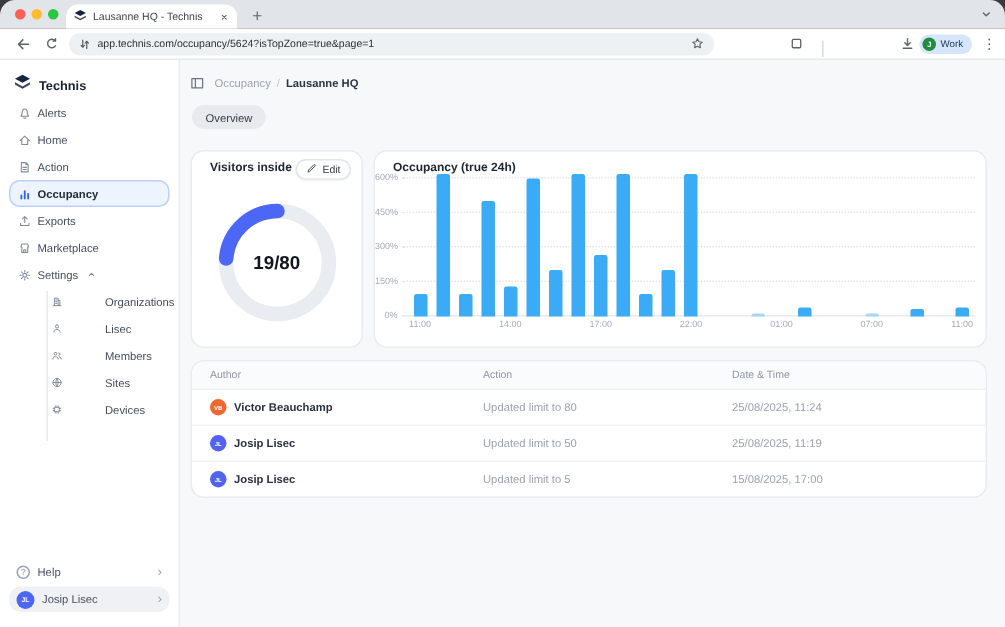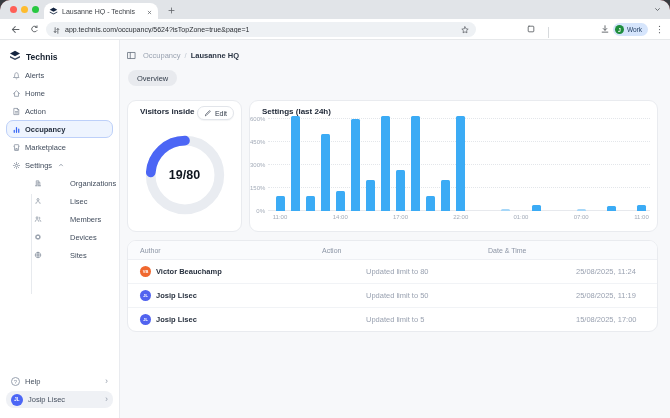--- a/index.html
+++ b/index.html
@@ -58,21 +58,21 @@
   .chart-plot{position:absolute;left:18px;top:18px;width:382px;height:92px;}
   .gridline{position:absolute;left:0;right:0;height:0;border-top:1px dotted #e3e6ea;}
   .gridline.base{border-top:1px solid #e7e9ed;}
   .bar{position:absolute;bottom:0;width:9px;border-radius:1.5px 1.5px 0 0;}
   .ytick{position:absolute;left:0;width:15px;text-align:right;font-size:6px;color:#a3abb8;line-height:7px;}
   .xtick{position:absolute;top:113px;transform:translateX(-50%);font-size:6px;color:#a3abb8;}
 
   #tableCard{left:7px;top:200px;width:531px;height:92px;overflow:hidden;}
   .t-row{display:grid;grid-template-columns:182px 166px 1fr;align-items:center;padding-left:12px;}
   .t-head{height:19px;background:#fafbfd;border-bottom:1px solid #eef0f4;font-size:7px;color:#8c95a5;}
-  .t-body-row{height:24px;border-bottom:1px solid #f1f3f6;font-size:7.5px;gap:44px;}
+  .t-body-row{height:24px;border-bottom:1px solid #f1f3f6;font-size:7.5px;}
   .t-author{display:flex;align-items:center;gap:5px;color:#28313f;font-weight:bold;}
   .t-avatar{width:11px;height:11px;border-radius:50%;color:#fff;font-size:4px;font-weight:bold;display:flex;align-items:center;justify-content:center;flex:none;}
   .t-muted{color:#9aa2b1;}
 </style>
 </head>
 <body>
 
 <div class="window">
 
   <div class="tabstrip">
@@ -181,20 +181,28 @@
             <span style="display: flex; align-items: center;">
               <svg width="9" height="9" viewBox="0 0 16 16" fill="none" stroke="#3464f4" stroke-width="2.2" stroke-linecap="round" stroke-linejoin="round">
                 <path d="M4 13 V9.5 M8 13 V4.5 M12 13 V7.5"></path>
               </svg>
             </span>
             <span class="lbl">Occupancy</span>
           </div>
           <div class="nav-item">
             <span style="display: flex; align-items: center;">
               <svg width="9" height="9" viewBox="0 0 16 16" fill="none" stroke="#828c9b" stroke-width="1.3" stroke-linecap="round" stroke-linejoin="round">
+                <path d="M8 9.5 V2.7 M5.2 5.2 L8 2.4 L10.8 5.2 M3 10.5 V13 H13 V10.5"></path>
+              </svg>
+            </span>
+            <span class="lbl">Exports</span>
+          </div>
+          <div class="nav-item">
+            <span style="display: flex; align-items: center;">
+              <svg width="9" height="9" viewBox="0 0 16 16" fill="none" stroke="#828c9b" stroke-width="1.3" stroke-linecap="round" stroke-linejoin="round">
                 <path d="M3.5 6.5 L4.5 3 H11.5 L12.5 6.5 M4.5 6.5 V13 H11.5 V6.5 M6.8 13 V9.8 H9.2 V13"></path>
               </svg>
             </span>
             <span class="lbl">Marketplace</span>
           </div>
           <div class="nav-item">
             <span style="display: flex; align-items: center;">
               <svg width="9" height="9" viewBox="0 0 16 16" fill="none" stroke="#828c9b" stroke-width="1.3" stroke-linecap="round" stroke-linejoin="round">
                 <path d="M8 5.8 A2.2 2.2 0 1 0 8 10.2 A2.2 2.2 0 1 0 8 5.8 M8 2.4 V4 M8 12 V13.6 M2.4 8 H4 M12 8 H13.6 M4.1 4.1 L5.2 5.2 M10.8 10.8 L11.9 11.9 M11.9 4.1 L10.8 5.2 M5.2 10.8 L4.1 11.9"></path>
               </svg>
@@ -226,32 +234,32 @@
             <span style="display: flex; align-items: center;">
               <svg width="8" height="8" viewBox="0 0 16 16" fill="none" stroke="#828c9b" stroke-width="1.3" stroke-linecap="round" stroke-linejoin="round">
                 <path d="M6 3.8 A1.9 1.9 0 1 0 6 7.6 A1.9 1.9 0 1 0 6 3.8 M2.5 12.8 C2.5 10.7 4 9.5 6 9.5 C8 9.5 9.5 10.7 9.5 12.8 M10.3 4.4 A1.7 1.7 0 1 1 10.3 7.8 M11 9.7 C12.6 10 13.6 11.1 13.6 12.8"></path>
               </svg>
             </span>
             <span class="lbl">Members</span>
           </div>
           <div class="nav-item sub">
             <span style="display: flex; align-items: center;">
               <svg width="8" height="8" viewBox="0 0 16 16" fill="none" stroke="#828c9b" stroke-width="1.3" stroke-linecap="round" stroke-linejoin="round">
+                <path d="M8 2.5 A5.5 5.5 0 1 0 8 13.5 A5.5 5.5 0 1 0 8 2.5 M2.5 8 H13.5 M8 2.5 C5.9 5.4 5.9 10.6 8 13.5 C10.1 10.6 10.1 5.4 8 2.5"></path>
+              </svg>
+            </span>
+            <span class="lbl">Sites</span>
+          </div>
+          <div class="nav-item sub">
+            <span style="display: flex; align-items: center;">
+              <svg width="8" height="8" viewBox="0 0 16 16" fill="none" stroke="#828c9b" stroke-width="1.3" stroke-linecap="round" stroke-linejoin="round">
                 <path d="M5 5 H11 V11 H5 Z M6.5 5 V3 M9.5 5 V3 M6.5 13 V11 M9.5 13 V11 M5 6.5 H3 M5 9.5 H3 M13 6.5 H11 M13 9.5 H11"></path>
               </svg>
             </span>
             <span class="lbl">Devices</span>
-          </div>
-          <div class="nav-item sub">
-            <span style="display: flex; align-items: center;">
-              <svg width="8" height="8" viewBox="0 0 16 16" fill="none" stroke="#828c9b" stroke-width="1.3" stroke-linecap="round" stroke-linejoin="round">
-                <path d="M8 2.5 A5.5 5.5 0 1 0 8 13.5 A5.5 5.5 0 1 0 8 2.5 M2.5 8 H13.5 M8 2.5 C5.9 5.4 5.9 10.6 8 13.5 C10.1 10.6 10.1 5.4 8 2.5"></path>
-              </svg>
-            </span>
-            <span class="lbl">Sites</span>
           </div>
         </div>
       <div class="sub-guide"></div>
 
       <div class="bottom-row" style="top:333px">
         <span class="help-q">?</span>
         <span>Help</span>
         <span class="chev">›</span>
       </div>
       <div class="bottom-row" style="top:351px;background:#eff1f5">
@@ -287,21 +295,21 @@
             <circle cx="50" cy="50" r="39" fill="none" stroke-width="11" id="donutTrack" stroke="#e9ecf1"></circle>
             <g transform="scale(-1,1) translate(-100,0)">
               <circle cx="50" cy="50" r="39" fill="none" stroke-width="11" pathLength="100" stroke-linecap="round" transform="rotate(-90 50 50)" id="donutArc" stroke="#4c66f5" stroke-dasharray="23.75 76.25"></circle>
             </g>
           </svg>
           <div class="donut-value">19/80</div>
         </div>
       </div>
 
       <div class="card" id="cardChart">
-        <div class="card-title">Settings (last 24h)</div>
+        <div class="card-title">Occupancy (true 24h)</div>
         <div class="chart-plot" id="plot">
             <div class="gridline base" style="bottom: 0px;"></div>
             <div class="gridline" style="bottom: 23px;"></div>
             <div class="gridline" style="bottom: 46px;"></div>
             <div class="gridline" style="bottom: 69px;"></div>
             <div class="gridline" style="bottom: 92px;"></div>
             <div class="bar" style="left: 7.5px; height: 15.3333px; background: rgb(59, 171, 245);"></div>
             <div class="bar" style="left: 22.56px; height: 95.0667px; background: rgb(59, 171, 245);"></div>
             <div class="bar" style="left: 37.62px; height: 15.3333px; background: rgb(59, 171, 245);"></div>
             <div class="bar" style="left: 52.68px; height: 77.4333px; background: rgb(59, 171, 245);"></div>

